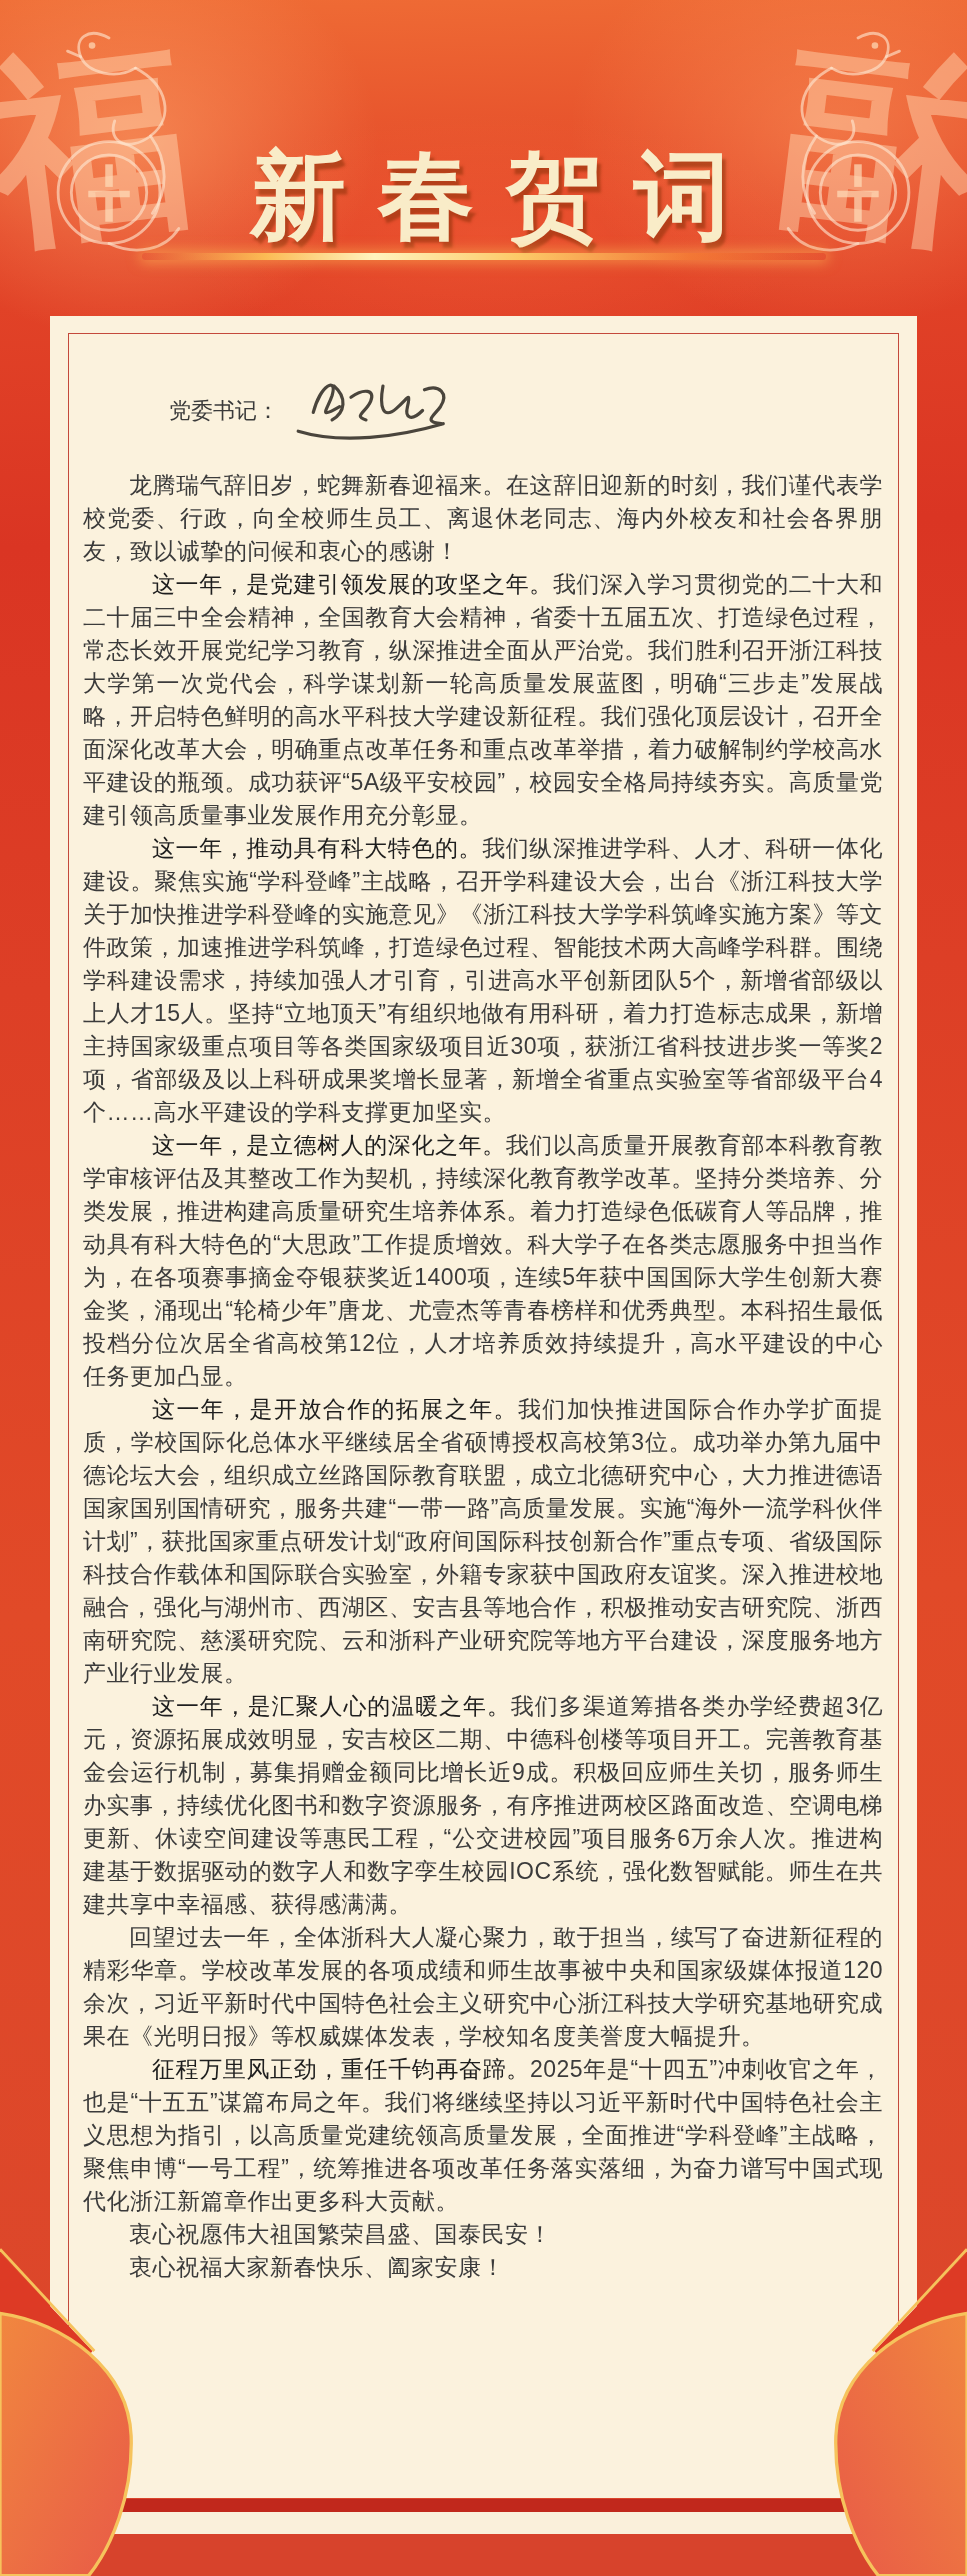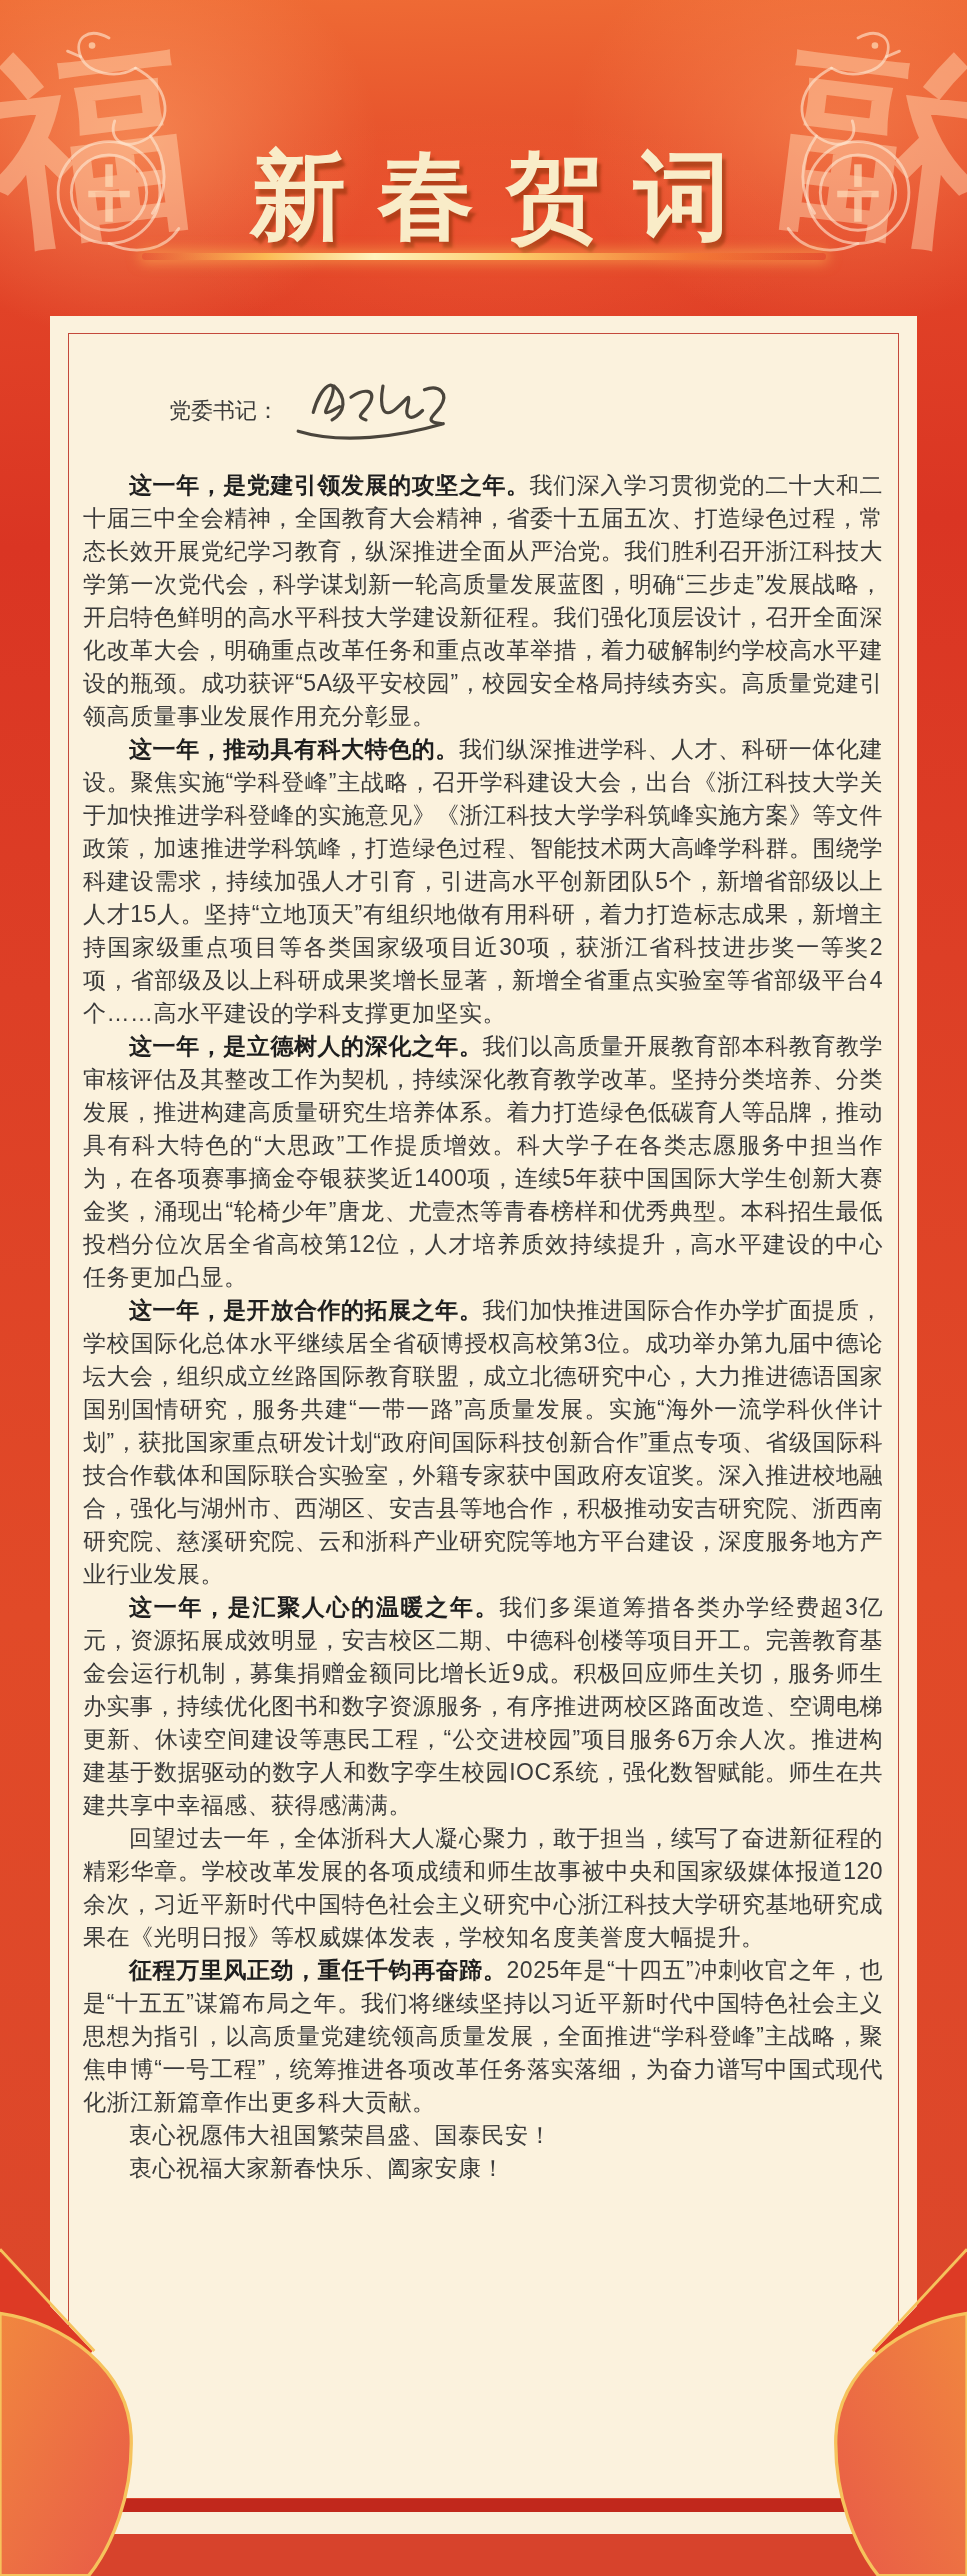--- a/index.html
+++ b/index.html
@@ -32,21 +32,21 @@
 
   .sign-row{display:flex;align-items:center;padding:49px 0 0 119px;height:91px;}
   .sig-group{display:flex;align-items:center;}
   .sig-group.president{margin-left:62px;}
   .sig-label{font-size:22px;color:#3a3a3a;white-space:nowrap;}
   .sig-svg{margin-left:5.7px;}
 
   .letter-body{padding:13.2px 34px 0 33px;}
   .para{margin:0;font-size:23px;line-height:33px;color:#3b3b3b;text-align:justify;
         text-indent:2em;letter-spacing:0.5px;}
-  .para b{color:#1e1e1e;font-weight:700;}
+  .para b{color:#1e1e1e;font-weight:400;margin-left:23px;}
 
   .band{position:absolute;left:0;width:100%;z-index:4;}
   .band-dark{top:2499px;height:13.2px;background:#c1281c;}
   .band-cream{top:2512px;height:23px;background:#faf0db;}
   .band-red{top:2534px;height:42px;background:#d7432c;}
 
   .corner{position:absolute;bottom:0;z-index:5;}
   .corner-left{left:0;}
   .corner-right{right:0;transform:scaleX(-1);}
 </style>
@@ -111,20 +111,21 @@
             <path d="M70,30 C84,20 96,22 91,34 C86,46 72,50 86,54"></path>
             <path d="M104,18 C100,40 104,54 118,42 C130,32 134,22 130,40 C127,52 134,56 146,44"></path>
             <path d="M148,22 C164,16 174,26 165,40 C158,50 146,56 166,58"></path>
             <path d="M14,66 C60,80 120,72 168,58"></path>
           </g>
         </svg>
       </div>
     </div>
 
     <div class="letter-body">
+        <p class="para"><span>龙腾瑞气辞旧岁，蛇舞新春迎福来。在这辞旧迎新的时刻，我们谨代表学校党委、行政，向全校师生员工、离退休老同志、海内外校友和社会各界朋友，致以诚挚的问候和衷心的感谢！</span></p>
         <p class="para"><b>这一年，是党建引领发展的攻坚之年。</b><span>我们深入学习贯彻党的二十大和二十届三中全会精神，全国教育大会精神，省委十五届五次、打造绿色过程，常态长效开展党纪学习教育，纵深推进全面从严治党。我们胜利召开浙江科技大学第一次党代会，科学谋划新一轮高质量发展蓝图，明确“三步走”发展战略，开启特色鲜明的高水平科技大学建设新征程。我们强化顶层设计，召开全面深化改革大会，明确重点改革任务和重点改革举措，着力破解制约学校高水平建设的瓶颈。成功获评“5A级平安校园”，校园安全格局持续夯实。高质量党建引领高质量事业发展作用充分彰显。</span></p>
         <p class="para"><b>这一年，推动具有科大特色的。</b><span>我们纵深推进学科、人才、科研一体化建设。聚焦实施“学科登峰”主战略，召开学科建设大会，出台《浙江科技大学关于加快推进学科登峰的实施意见》《浙江科技大学学科筑峰实施方案》等文件政策，加速推进学科筑峰，打造绿色过程、智能技术两大高峰学科群。围绕学科建设需求，持续加强人才引育，引进高水平创新团队5个，新增省部级以上人才15人。坚持“立地顶天”有组织地做有用科研，着力打造标志成果，新增主持国家级重点项目等各类国家级项目近30项，获浙江省科技进步奖一等奖2项，省部级及以上科研成果奖增长显著，新增全省重点实验室等省部级平台4个……高水平建设的学科支撑更加坚实。</span></p>
         <p class="para"><b>这一年，是立德树人的深化之年。</b><span>我们以高质量开展教育部本科教育教学审核评估及其整改工作为契机，持续深化教育教学改革。坚持分类培养、分类发展，推进构建高质量研究生培养体系。着力打造绿色低碳育人等品牌，推动具有科大特色的“大思政”工作提质增效。科大学子在各类志愿服务中担当作为，在各项赛事摘金夺银获奖近1400项，连续5年获中国国际大学生创新大赛金奖，涌现出“轮椅少年”唐龙、尤壹杰等青春榜样和优秀典型。本科招生最低投档分位次居全省高校第12位，人才培养质效持续提升，高水平建设的中心任务更加凸显。</span></p>
         <p class="para"><b>这一年，是开放合作的拓展之年。</b><span>我们加快推进国际合作办学扩面提质，学校国际化总体水平继续居全省硕博授权高校第3位。成功举办第九届中德论坛大会，组织成立丝路国际教育联盟，成立北德研究中心，大力推进德语国家国别国情研究，服务共建“一带一路”高质量发展。实施“海外一流学科伙伴计划”，获批国家重点研发计划“政府间国际科技创新合作”重点专项、省级国际科技合作载体和国际联合实验室，外籍专家获中国政府友谊奖。深入推进校地融合，强化与湖州市、西湖区、安吉县等地合作，积极推动安吉研究院、浙西南研究院、慈溪研究院、云和浙科产业研究院等地方平台建设，深度服务地方产业行业发展。</span></p>
         <p class="para"><b>这一年，是汇聚人心的温暖之年。</b><span>我们多渠道筹措各类办学经费超3亿元，资源拓展成效明显，安吉校区二期、中德科创楼等项目开工。完善教育基金会运行机制，募集捐赠金额同比增长近9成。积极回应师生关切，服务师生办实事，持续优化图书和数字资源服务，有序推进两校区路面改造、空调电梯更新、休读空间建设等惠民工程，“公交进校园”项目服务6万余人次。推进构建基于数据驱动的数字人和数字孪生校园IOC系统，强化数智赋能。师生在共建共享中幸福感、获得感满满。</span></p>
         <p class="para"><span>回望过去一年，全体浙科大人凝心聚力，敢于担当，续写了奋进新征程的精彩华章。学校改革发展的各项成绩和师生故事被中央和国家级媒体报道120余次，习近平新时代中国特色社会主义研究中心浙江科技大学研究基地研究成果在《光明日报》等权威媒体发表，学校知名度美誉度大幅提升。</span></p>
         <p class="para"><b>征程万里风正劲，重任千钧再奋蹄。</b><span>2025年是“十四五”冲刺收官之年，也是“十五五”谋篇布局之年。我们将继续坚持以习近平新时代中国特色社会主义思想为指引，以高质量党建统领高质量发展，全面推进“学科登峰”主战略，聚焦申博“一号工程”，统筹推进各项改革任务落实落细，为奋力谱写中国式现代化浙江新篇章作出更多科大贡献。</span></p>
         <p class="para"><span>衷心祝愿伟大祖国繁荣昌盛、国泰民安！</span></p>
         <p class="para"><span>衷心祝福大家新春快乐、阖家安康！</span></p>
       </div>

